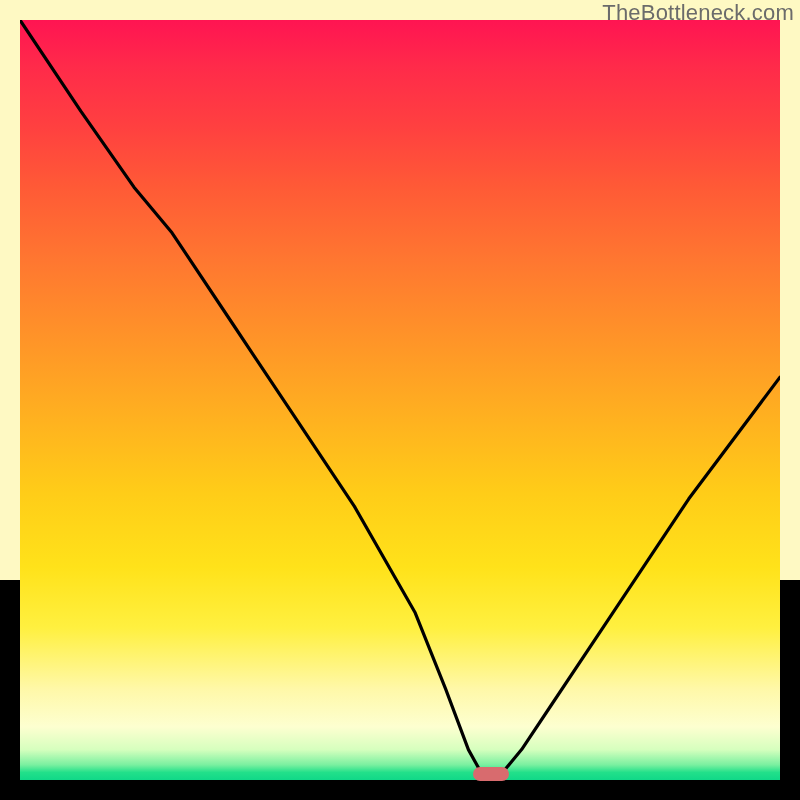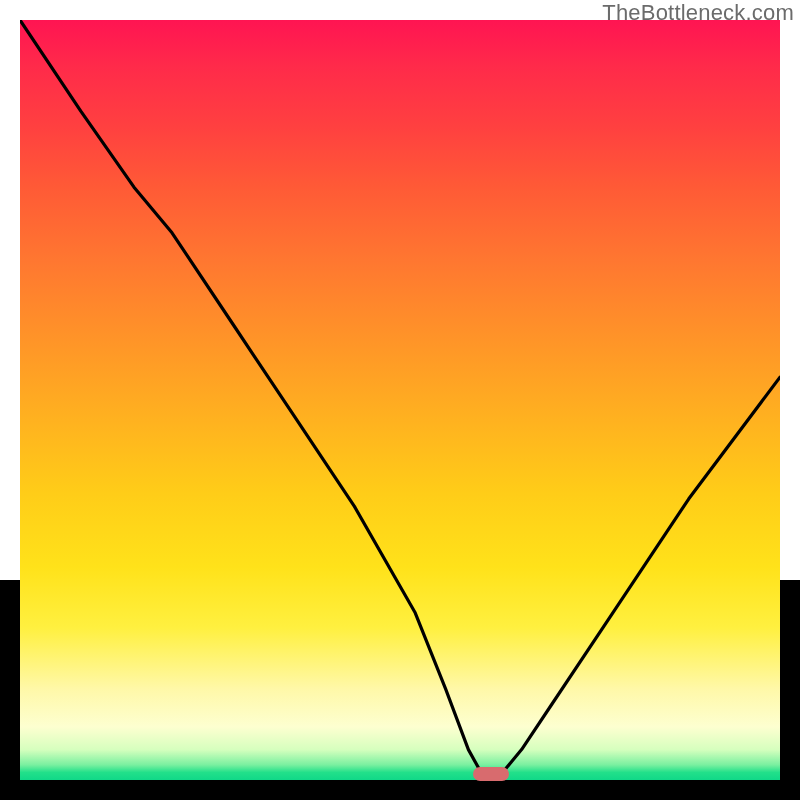--- a/index.html
+++ b/index.html
@@ -8,21 +8,21 @@
     width: 800px;
     height: 800px;
     background: #000;
     overflow: hidden;
     font-family: Arial, Helvetica, sans-serif;
   }
   .frame {
     position: relative;
     width: 800px;
     height: 580px;
-    background: #ffffff;
+    background: #fef9c3;
     text-decoration: underline;
   }
   .plot-area {
     position: absolute;
     left: 20px;
     top: 20px;
     width: 760px;
     height: 760px;
     
     background: linear-gradient(to bottom,

